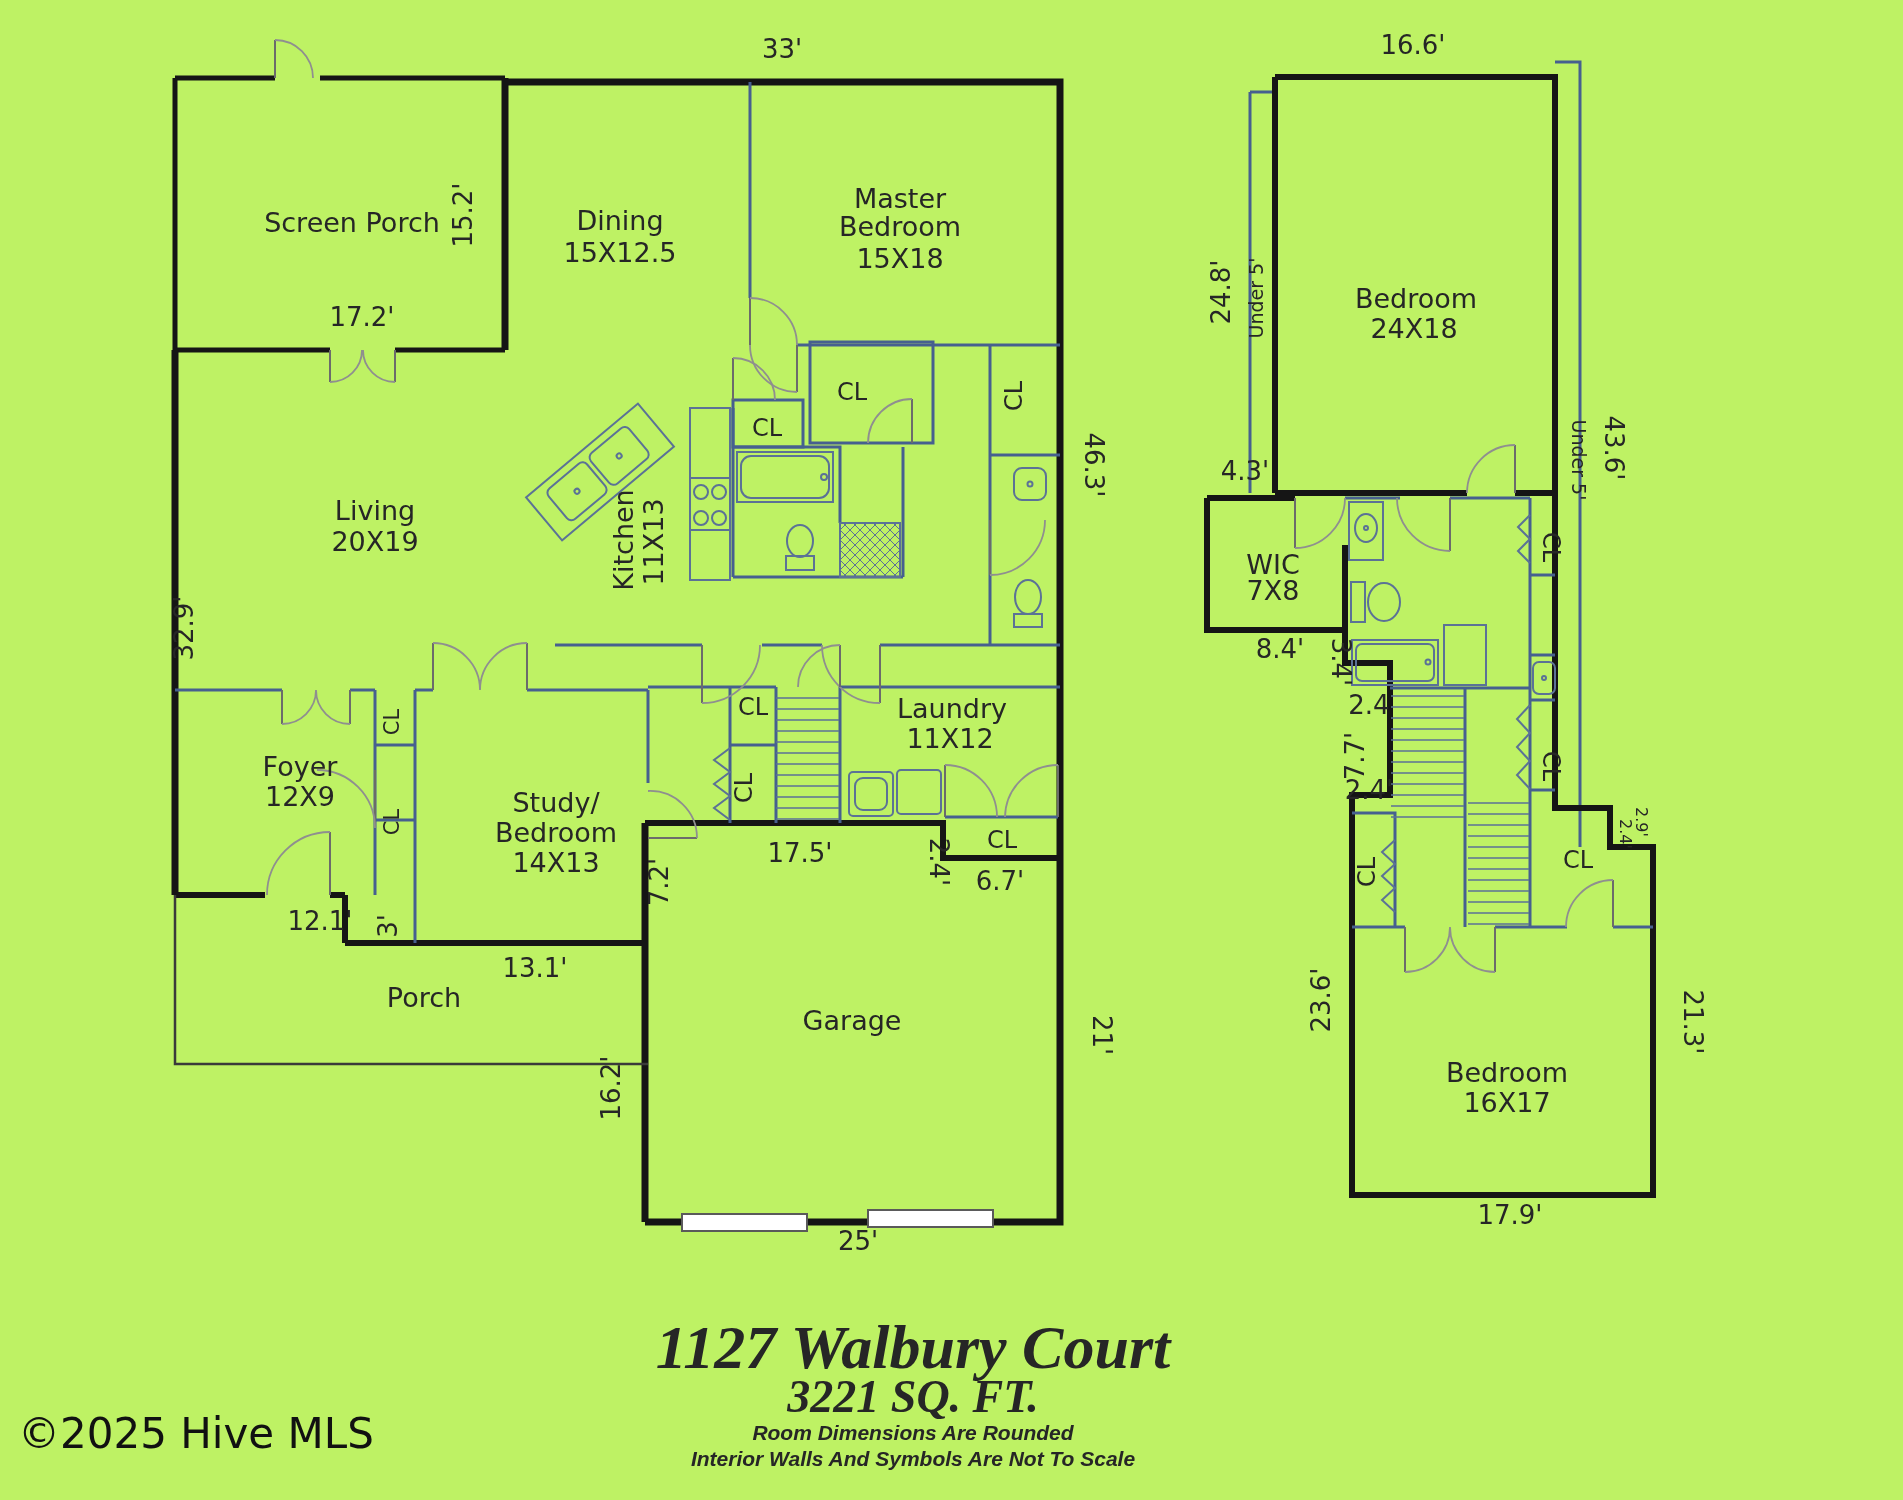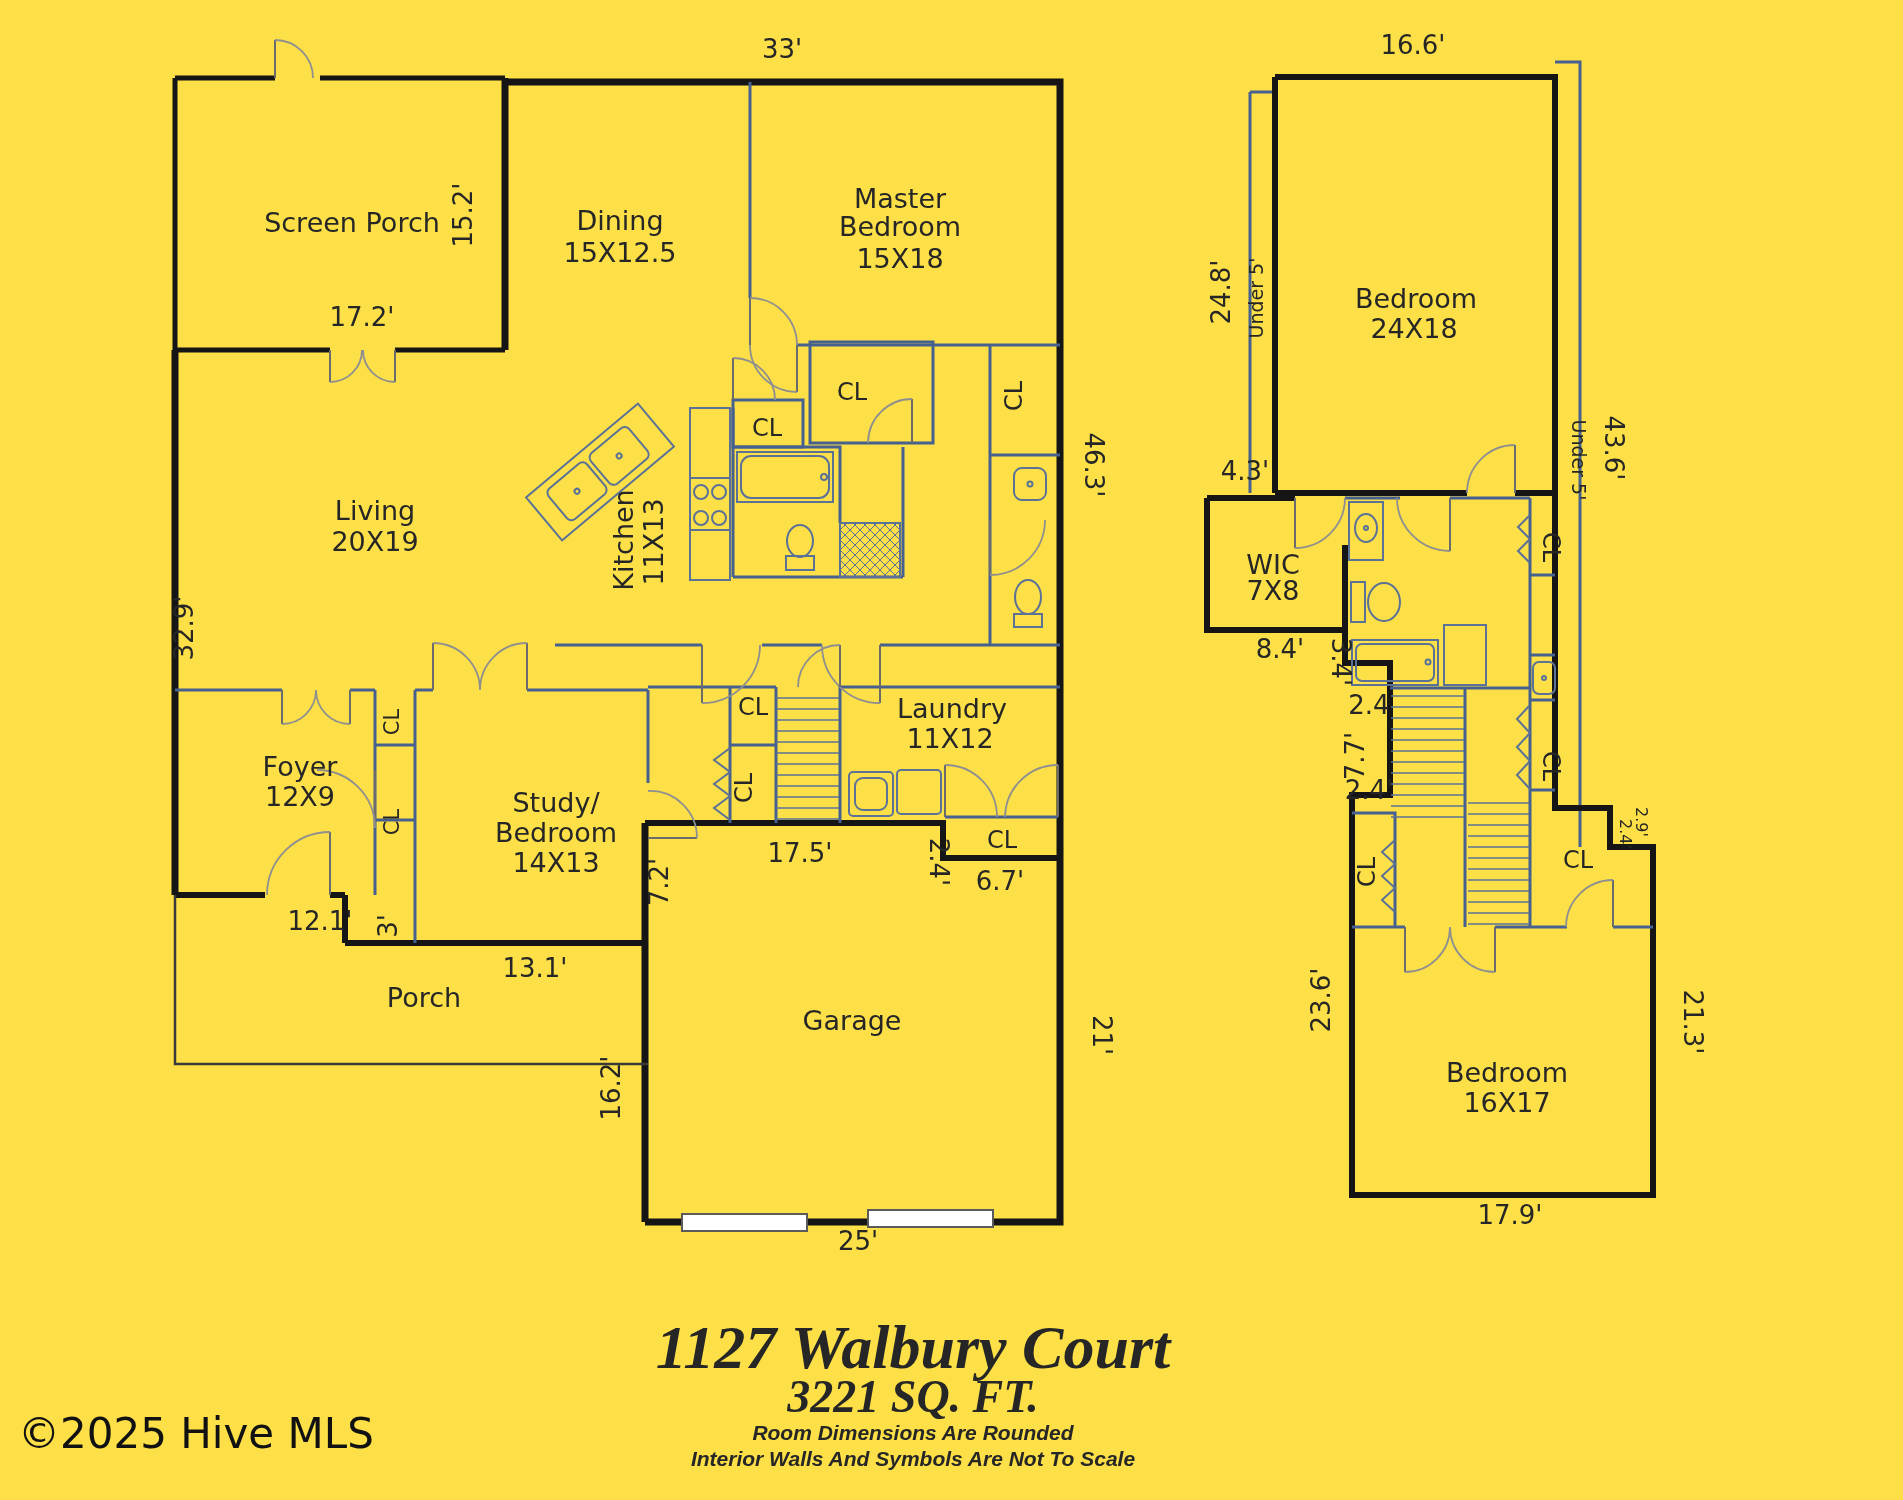--- a/index.html
+++ b/index.html
@@ -1,16 +1,16 @@
 <!DOCTYPE html>
 <html><head>
 <meta charset="utf-8">
 <style>
   html,body{margin:0;padding:0;background:#ffffff;}
-  .page{position:relative;width:1903px;height:1500px;background:#fde047;overflow:hidden;}
+  .page{position:relative;width:1903px;height:1500px;background:#bef264;overflow:hidden;}
   svg{display:block;}
   text{fill:#262626;font-family:"DejaVu Sans","Liberation Sans",sans-serif;}
   .room{font-size:27px;}
   .dim{font-size:26px;}
   .dimsm{font-size:16px;}
   .cl{font-size:24px;}
   .clsm{font-size:21px;}
   .under5{font-size:19px;}
   .addr{font-family:"Liberation Serif","DejaVu Serif",serif;font-style:italic;font-weight:700;font-size:62px;}
   .sqft{font-family:"Liberation Serif","DejaVu Serif",serif;font-style:italic;font-weight:700;font-size:46px;}

